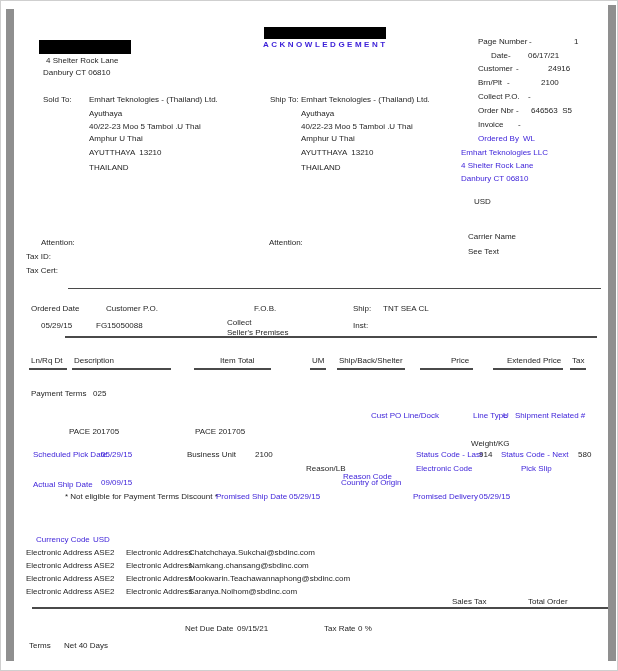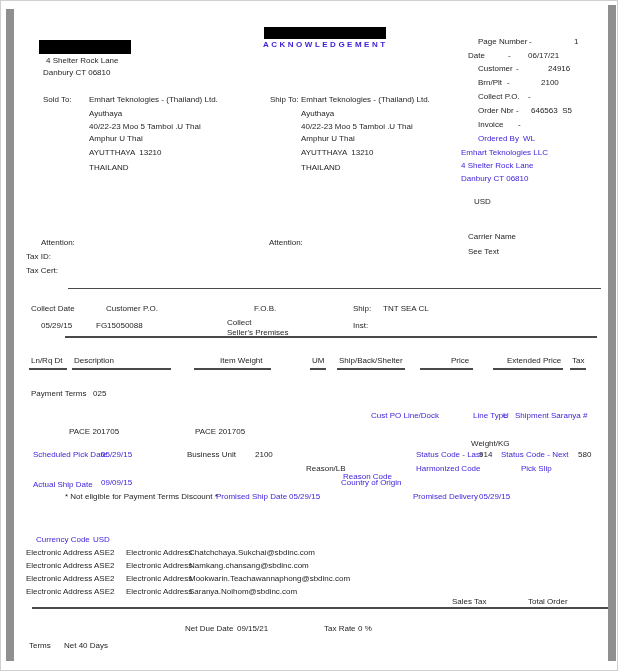--- a/index.html
+++ b/index.html
@@ -27,21 +27,21 @@
   <span class="t" style="left:45px;top:55px">4 Shelter Rock Lane</span>
   <span class="t" style="left:42px;top:67px">Danbury CT 06810</span>
 
   <div class="box" style="left:263px;top:26px;width:122px;height:12px"></div>
   <span class="t title" style="left:262px;top:39px">ACKNOWLEDGEMENT</span>
 
   <span class="t" style="left:477px;top:36px">Page Number</span>
   <span class="t" style="left:528px;top:36px">-</span>
   <span class="t" style="left:573px;top:36px">1</span>
 
-  <span class="t" style="left:467px;top:50px">Date</span>
+  <span class="t" style="left:490px;top:50px">Date</span>
   <span class="t" style="left:507px;top:50px">-</span>
   <span class="t" style="left:527px;top:50px">06/17/21</span>
 
   <span class="t" style="left:477px;top:63px">Customer</span>
   <span class="t" style="left:515px;top:63px">-</span>
   <span class="t" style="left:547px;top:63px">24916</span>
 
   <span class="t" style="left:477px;top:77px">Brn/Plt</span>
   <span class="t" style="left:506px;top:77px">-</span>
   <span class="t" style="left:540px;top:77px">2100</span>
@@ -82,73 +82,73 @@
   <span class="t" style="left:300px;top:147px">AYUTTHAYA  13210</span>
   <span class="t" style="left:300px;top:162px">THAILAND</span>
 
   <span class="t" style="left:40px;top:237px">Attention:</span>
   <span class="t" style="left:268px;top:237px">Attention:</span>
   <span class="t" style="left:25px;top:251px">Tax ID:</span>
   <span class="t" style="left:25px;top:265px">Tax Cert:</span>
 
   <div class="ln" style="left:67px;top:287px;width:533px;height:1px"></div>
 
-  <span class="t" style="left:30px;top:303px">Collect Date</span>
+  <span class="t" style="left:30px;top:303px">Ordered Date</span>
   <span class="t" style="left:105px;top:303px">Customer P.O.</span>
   <span class="t" style="left:253px;top:303px">F.O.B.</span>
   <span class="t" style="left:352px;top:303px">Ship:</span>
   <span class="t" style="left:382px;top:303px">TNT SEA CL</span>
   <span class="t" style="left:40px;top:320px">05/29/15</span>
   <span class="t" style="left:95px;top:320px">FG15050088</span>
   <span class="t" style="left:226px;top:317px">Collect</span>
   <span class="t" style="left:226px;top:327px">Seller's Premises</span>
   <span class="t" style="left:352px;top:320px">Inst:</span>
 
   <div class="ln" style="left:64px;top:335px;width:532px;height:2px"></div>
 
   <span class="t" style="left:30px;top:355px">Ln/Rq Dt</span>
   <span class="t" style="left:73px;top:355px">Description</span>
-  <span class="t" style="left:219px;top:355px">Item Weight</span>
+  <span class="t" style="left:219px;top:355px">Item Total</span>
   <span class="t" style="left:311px;top:355px">UM</span>
   <span class="t" style="left:338px;top:355px">Ship/Back/Shelter</span>
   <span class="t" style="left:450px;top:355px">Price</span>
   <span class="t" style="left:506px;top:355px">Extended Price</span>
   <span class="t" style="left:571px;top:355px">Tax</span>
   <div class="ln" style="left:28px;top:367px;width:38px;height:2px"></div>
   <div class="ln" style="left:71px;top:367px;width:99px;height:2px"></div>
   <div class="ln" style="left:193px;top:367px;width:77px;height:2px"></div>
   <div class="ln" style="left:309px;top:367px;width:16px;height:2px"></div>
   <div class="ln" style="left:336px;top:367px;width:68px;height:2px"></div>
   <div class="ln" style="left:419px;top:367px;width:53px;height:2px"></div>
   <div class="ln" style="left:492px;top:367px;width:70px;height:2px"></div>
   <div class="ln" style="left:569px;top:367px;width:16px;height:2px"></div>
 
   <span class="t" style="left:30px;top:388px">Payment Terms</span>
   <span class="t" style="left:92px;top:388px">025</span>
 
   <span class="t b" style="left:370px;top:410px">Cust PO Line/Dock</span>
   <span class="t b" style="left:472px;top:410px">Line Type</span>
   <span class="t b" style="left:502px;top:410px">U</span>
-  <span class="t b" style="left:514px;top:410px">Shipment Saranya #</span>
+  <span class="t b" style="left:514px;top:410px">Shipment Related #</span>
 
   <span class="t" style="left:68px;top:426px">PACE 201705</span>
   <span class="t" style="left:194px;top:426px">PACE 201705</span>
   <span class="t" style="left:470px;top:438px">Weight/KG</span>
 
   <span class="t b" style="left:32px;top:449px">Scheduled Pick Date</span>
   <span class="t b" style="left:100px;top:449px">05/29/15</span>
   <span class="t" style="left:186px;top:449px">Business Unit</span>
   <span class="t" style="left:254px;top:449px">2100</span>
   <span class="t b" style="left:415px;top:449px">Status Code - Last</span>
   <span class="t" style="left:478px;top:449px">914</span>
   <span class="t b" style="left:500px;top:449px">Status Code - Next</span>
   <span class="t" style="left:577px;top:449px">580</span>
 
   <span class="t" style="left:305px;top:463px">Reason/LB</span>
-  <span class="t b" style="left:415px;top:463px">Harmonized Code</span>
+  <span class="t b" style="left:415px;top:463px">Electronic Code</span>
   <span class="t b" style="left:520px;top:463px">Pick Slip</span>
 
   <span class="t b" style="left:32px;top:479px">Actual Ship Date</span>
   <span class="t b" style="left:100px;top:477px">09/09/15</span>
   <span class="t b" style="left:340px;top:477px">Country of Origin</span>
 
   <span class="t" style="left:64px;top:491px">* Not eligible for Payment Terms Discount *</span>
   <span class="t b" style="left:215px;top:491px">Promised Ship Date</span>
   <span class="t b" style="left:288px;top:491px">05/29/15</span>
   <span class="t b" style="left:342px;top:471px">Reason Code</span>

